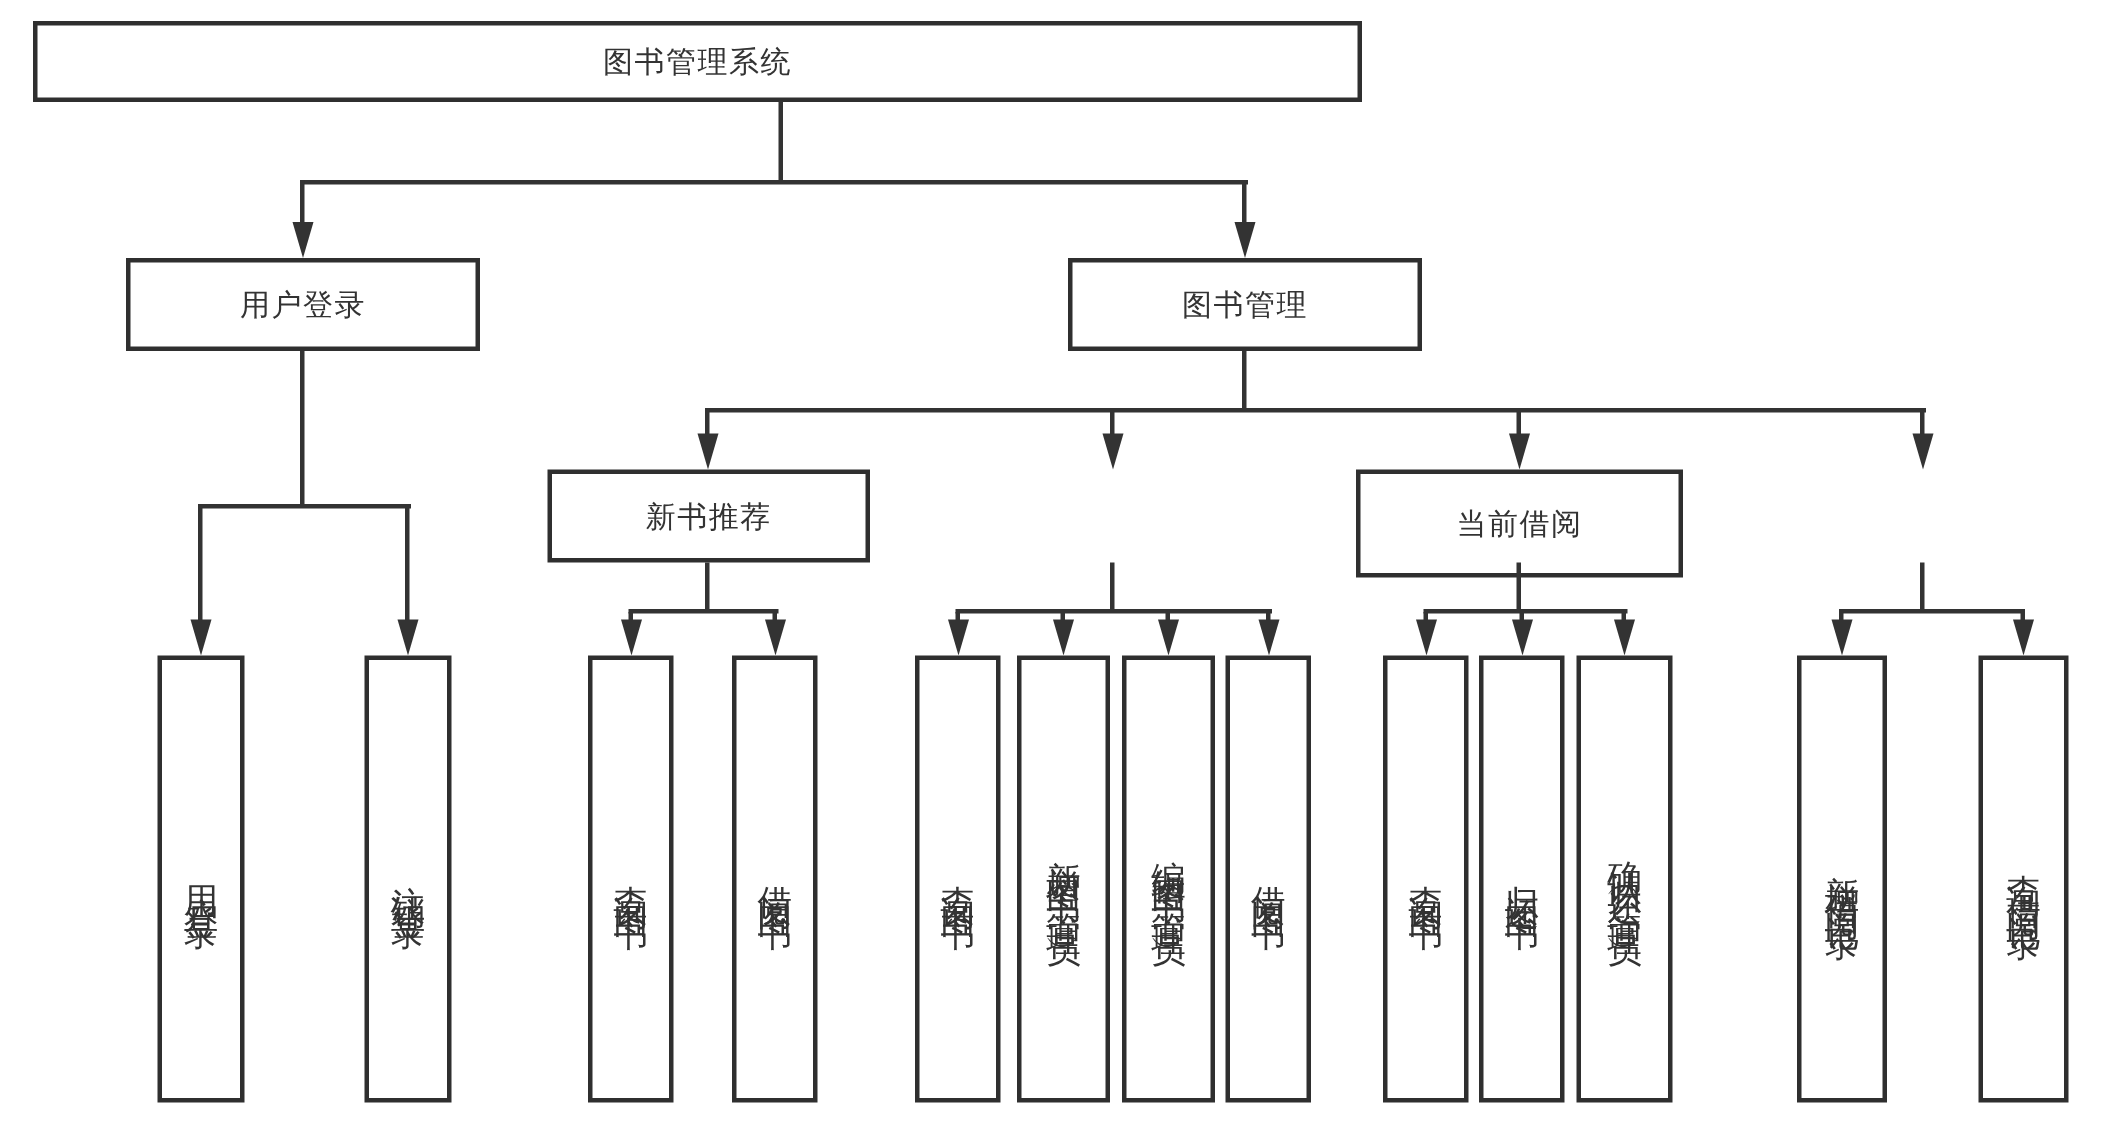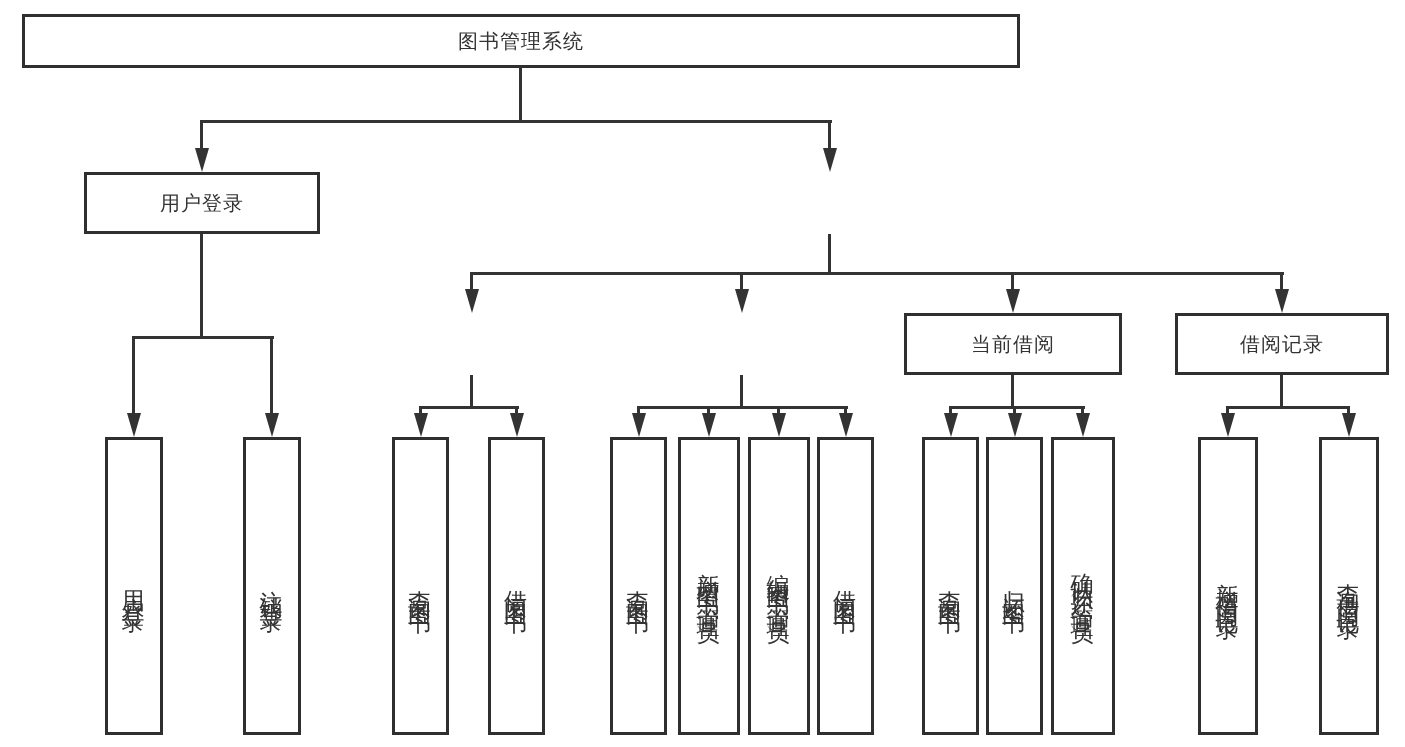--- a/index.html
+++ b/index.html
@@ -54,51 +54,52 @@
     color:#b3b3b3;
     text-shadow:1px 1px 1px rgba(130,130,130,0.55);
     letter-spacing:1px;
   }
 </style>
 </head>
 <body>
 
 <div class="canvas">
 
-  <div class="box" style="left:22px;top:14px;width:998px;height:54px">图书管理系统</div>
+  <div class="box" style="left:22px;top:14px;width:886px;height:54px">图书管理系统</div>
 
   <div class="vline" style="left:519px;top:67px;height:54px"></div>
   <div class="hline" style="left:200px;top:120px;width:632px"></div>
   <div class="vline" style="left:200px;top:120px;height:32px"></div>
   <div class="vline" style="left:828px;top:120px;height:32px"></div>
   <i class="arrow" style="left:195px;top:148px"></i>
   <i class="arrow" style="left:823px;top:148px"></i>
 
   <div class="box" style="left:84px;top:172px;width:236px;height:62px">用户登录</div>
+  <div class="box" style="left:712px;top:172px;width:236px;height:62px">图书管理</div>
 
   <div class="vline" style="left:200px;top:234px;height:104px"></div>
   <div class="hline" style="left:132px;top:336px;width:142px"></div>
   <div class="vline" style="left:132px;top:338px;height:78px"></div>
   <div class="vline" style="left:270px;top:338px;height:78px"></div>
   <i class="arrow" style="left:127px;top:413px"></i>
   <i class="arrow" style="left:265px;top:413px"></i>
 
   <div class="vline" style="left:828px;top:234px;height:40px"></div>
   <div class="hline" style="left:470px;top:272px;width:814px"></div>
   <div class="vline" style="left:470px;top:274px;height:18px"></div>
   <div class="vline" style="left:740px;top:274px;height:18px"></div>
   <div class="vline" style="left:1011px;top:274px;height:18px"></div>
   <div class="vline" style="left:1280px;top:274px;height:18px"></div>
   <i class="arrow" style="left:465px;top:289px"></i>
   <i class="arrow" style="left:735px;top:289px"></i>
   <i class="arrow" style="left:1006px;top:289px"></i>
   <i class="arrow" style="left:1275px;top:289px"></i>
 
-  <div class="box" style="left:904px;top:313px;width:218px;height:62px">当前借阅</div>
-  <div class="box" style="left:1175px;top:313px;width:214px;height:62px">借阅记录</div>
+  <div class="box" style="left:365px;top:313px;width:215px;height:62px">新书推荐</div>
+  <div class="box" style="left:904px;top:313px;width:218px;height:72px">当前借阅</div>
 
   <div class="vline" style="left:470px;top:375px;height:33px"></div>
   <div class="hline" style="left:419px;top:406px;width:100px"></div>
   <div class="vline" style="left:419px;top:408px;height:8px"></div>
   <div class="vline" style="left:515px;top:408px;height:8px"></div>
   <i class="arrow" style="left:414px;top:413px"></i>
   <i class="arrow" style="left:510px;top:413px"></i>
 
   <div class="vline" style="left:740px;top:375px;height:33px"></div>
   <div class="hline" style="left:637px;top:406px;width:211px"></div>

